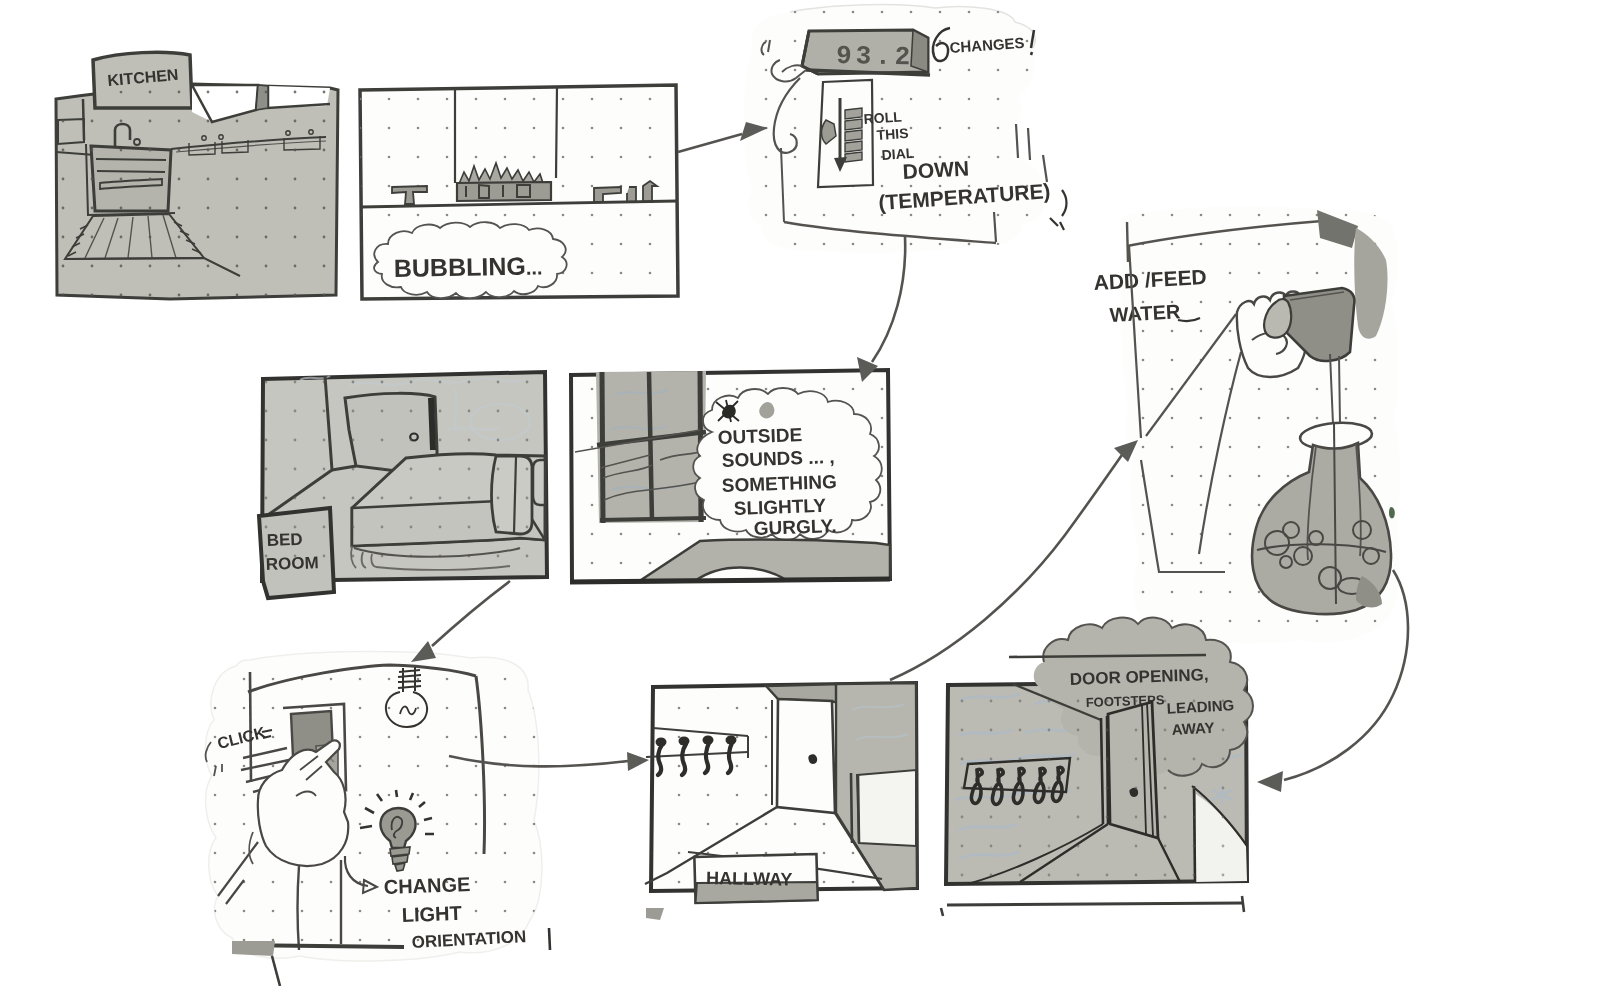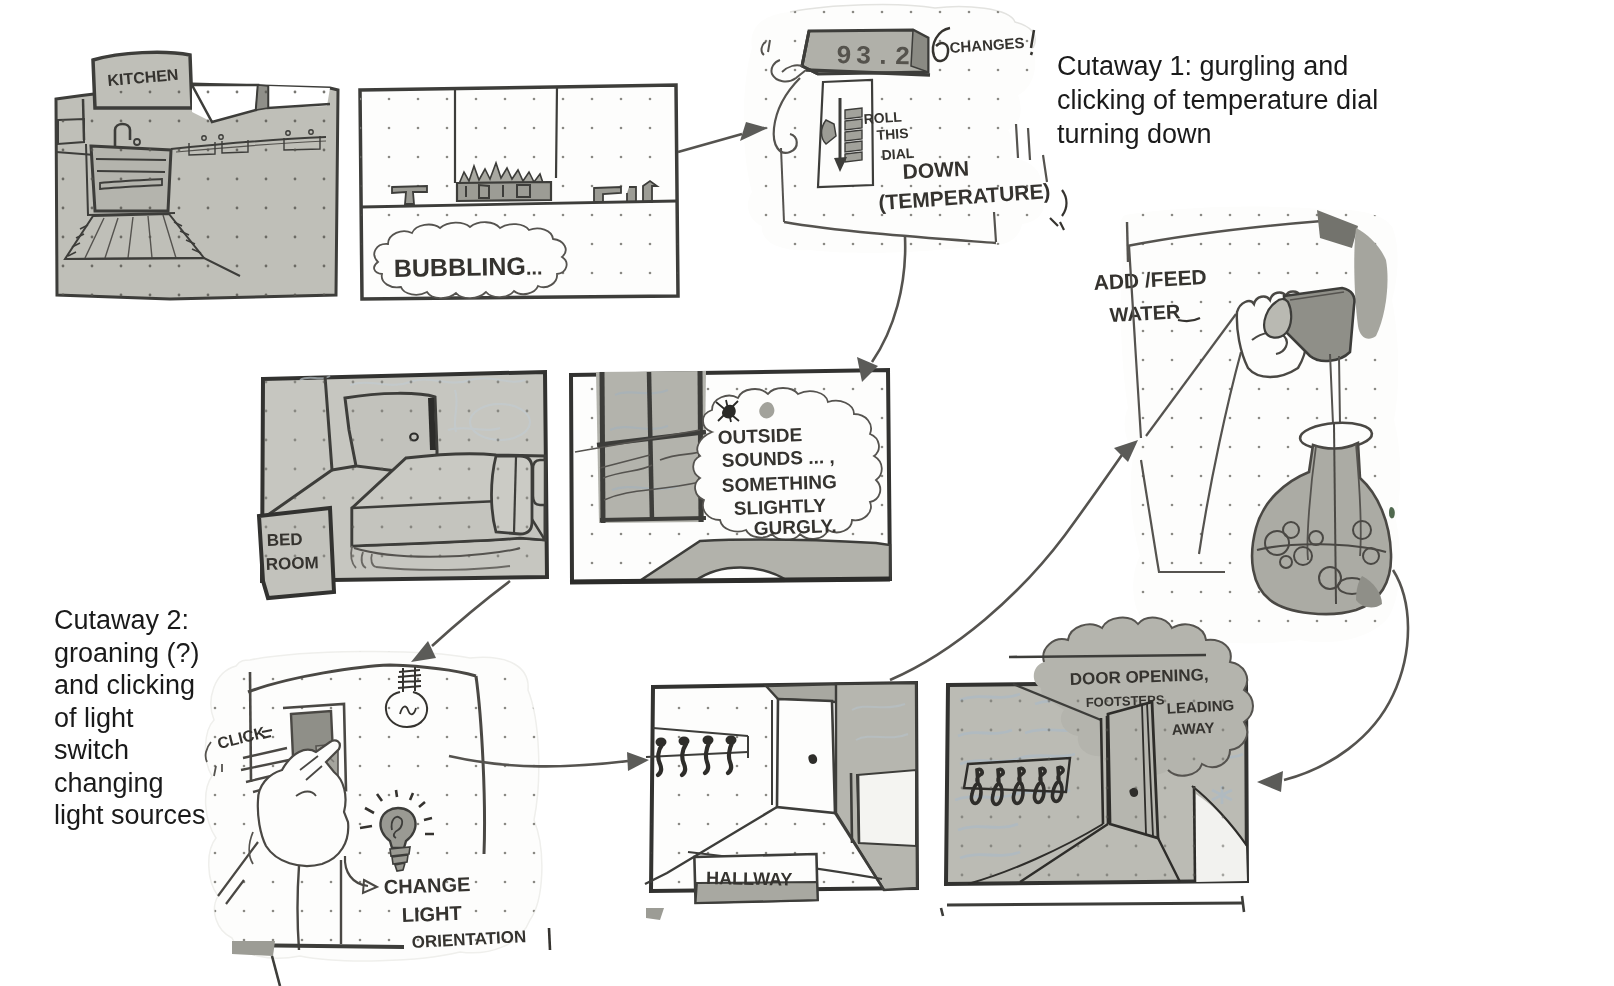--- a/index.html
+++ b/index.html
@@ -479,25 +479,15 @@
   <path d="M890,680 C955,652 1020,595 1065,535 C1087,505 1108,475 1124,452" stroke="#55534f" stroke-width="2.6" fill="none"></path>
   <path d="M1114,448 L1138,440 1128,462 Z" fill="#5b5b58"></path>
 </g>
 
 <g>
   <path d="M1393,570 C1412,600 1414,650 1393,695 C1373,738 1330,768 1284,780" stroke="#55534f" stroke-width="2.6" fill="none"></path>
   <path d="M1283,771 L1257,782 1281,792 Z" fill="#5b5b58"></path>
 </g>
 </svg>
 
-<div class="cut" style="left:1057px;top:49px;">Cutaway 1: gurgling and
-clicking of temperature dial
-turning down</div>
-
-<div class="cut" style="left:54px;top:604px;line-height:32.5px;">Cutaway 2:
-groaning (?)
-and clicking
-of light
-switch
-changing
-light sources</div>
+
 
 </div>
 
 </body></html>

